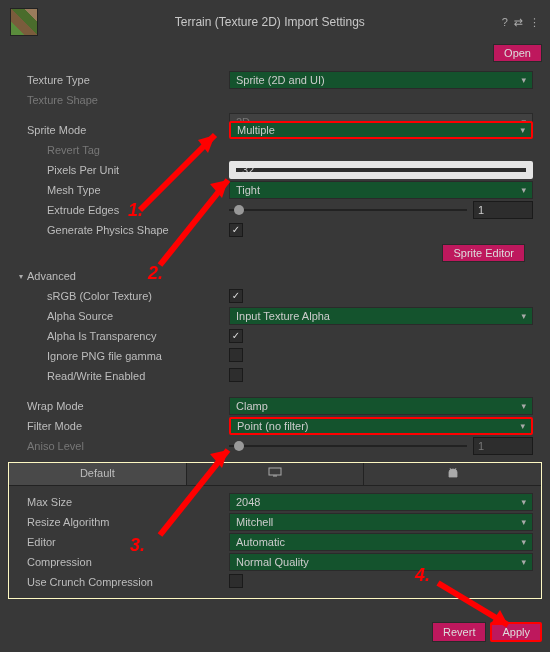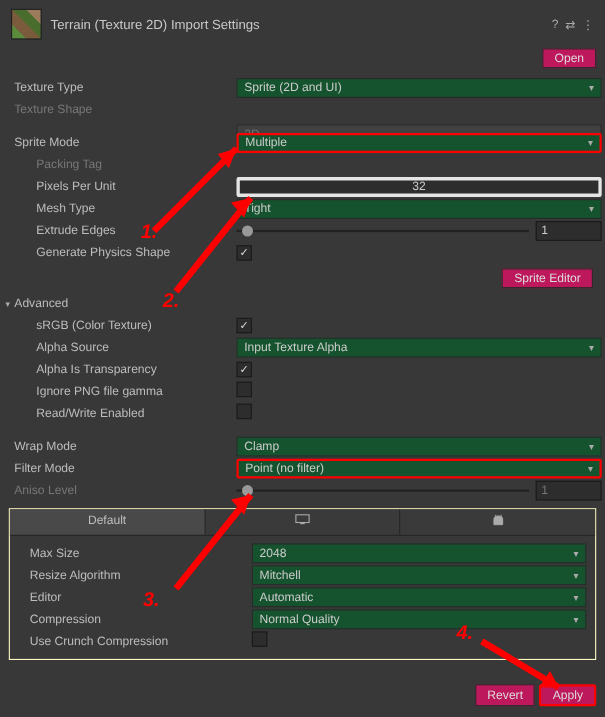--- a/index.html
+++ b/index.html
@@ -1,42 +1,42 @@
 <!DOCTYPE html>
 <html><head>
 <meta charset="utf-8">
 <style>
 * { box-sizing: border-box; margin: 0; padding: 0; font-family: Arial, sans-serif; }
 body { background: #383838; color: #bdbdbd; font-size: 11px; width: 550px; height: 652px; overflow: hidden; position: relative; }
 .header { display: flex; align-items: center; padding: 8px 10px; gap: 8px; }
 .asset-icon { width: 28px; height: 28px; background: linear-gradient(45deg, #5a8c3c 25%, #7a5c3c 25%, #7a5c3c 50%, #4a6c2c 50%, #4a6c2c 75%, #9a7c5c 75%); border: 1px solid #222; }
-.title { flex: 1; color: #c8c8c8; font-size: 12px; }
+.title { flex: 1; color: #c8c8c8; font-size: 12px; text-align: center; }
 .hicons { display: flex; gap: 6px; color: #aaa; }
 .hicons span { cursor: pointer; }
 .open-area { display: flex; justify-content: flex-end; padding: 0 8px 6px; }
 .btn { background: #be185d; border: 1px solid #2a2a2a; color: #ddd; padding: 2px 10px; font-size: 11px; cursor: pointer; }
-.section { padding: 2px 3px; }
+.section { padding: 2px 17px; }
 .row { display: flex; align-items: center; height: 19px; margin-bottom: 1px; }
 .label { width: 212px; padding-left: 10px; color: #bdbdbd; white-space: nowrap; }
 .label.indent { padding-left: 30px; }
 .label.dim { color: #777; }
 .control { flex: 1; position: relative; }
 .dropdown { background: #14532d; border: 1px solid #2a2a2a; color: #ccc; padding: 2px 6px; height: 18px; display: flex; align-items: center; position: relative; cursor: pointer; }
 .dropdown::after { content: "▾"; position: absolute; right: 6px; color: #aaa; font-size: 9px; }
 .dropdown.dim { color: #777; background: #414141; margin-top: 45px; }
 .checkbox { width: 14px; height: 14px; background: #2d2d2d; border: 1px solid #1a1a1a; display: inline-flex; align-items: center; justify-content: center; cursor: pointer; }
 .checkbox.checked::after { content: "✓"; color: #ddd; font-size: 10px; }
 .slider-wrap { display: flex; align-items: center; gap: 6px; }
 .slider { flex: 1; height: 18px; position: relative; display: flex; align-items: center; }
 .slider-track { height: 2px; background: #222; width: 100%; position: relative; }
 .slider-thumb { width: 10px; height: 10px; border-radius: 50%; background: #999; position: absolute; top: -4px; }
 .slider-val { width: 60px; background: #2d2d2d; border: 1px solid #1a1a1a; color: #ccc; padding: 2px 4px; height: 18px; font-size: 11px; }
 .slider-val.dim { color: #777; }
-.hl { border: 2px solid #ff0000; border-radius: 2px; text-align: center; }
-.text-field { background: #2d2d2d; border: 3px solid #e5e5e5; color: #ccc; padding: 2px 6px; height: 18px; width: 100%; font-size: 11px; }
+.hl { border: 2px solid #ff0000; border-radius: 2px; }
+.text-field { background: #2d2d2d; border: 7px solid #e5e5e5; color: #ccc; padding: 2px 6px; height: 18px; width: 100%; font-size: 11px; }
 .right-btns { display: flex; justify-content: flex-end; padding: 4px 8px; gap: 4px; }
 .foldout { display: flex; align-items: center; height: 20px; padding-left: 2px; cursor: pointer; }
 .foldout::before { content: "▾"; font-size: 8px; margin-right: 4px; color: #aaa; }
 .spacer { height: 10px; }
 .platform-box { border: 1px solid #fef9c3; margin: 4px 8px; padding: 0; }
 .platform-tabs { display: flex; border-bottom: 1px solid #222; }
 .tab { flex: 1; text-align: center; padding: 4px 0; background: #3a3a3a; border-right: 1px solid #222; cursor: pointer; }
 .tab.active { background: #494949; }
 .tab:last-child { border-right: none; }
 .arrow { position: absolute; pointer-events: none; z-index: 100; }
@@ -81,21 +81,21 @@
   <div class="spacer"></div>
   <div class="row">
     <div class="label">Sprite Mode</div>
     <div class="control">
         <div class="dropdown hl">
           <span>Multiple</span>
         </div>
       </div>
   </div>
   <div class="row">
-    <div class="label indent dim">Packing Tag</div>
+    <div class="label indent dim">Revert Tag</div>
     <div class="control"></div>
   </div>
   <div class="row">
     <div class="label indent">Pixels Per Unit</div>
     <div class="control"><input class="text-field hl" value="32" style=""></div>
   </div>
   <div class="row">
     <div class="label indent">Mesh Type</div>
     <div class="control">
         <div class="dropdown">

